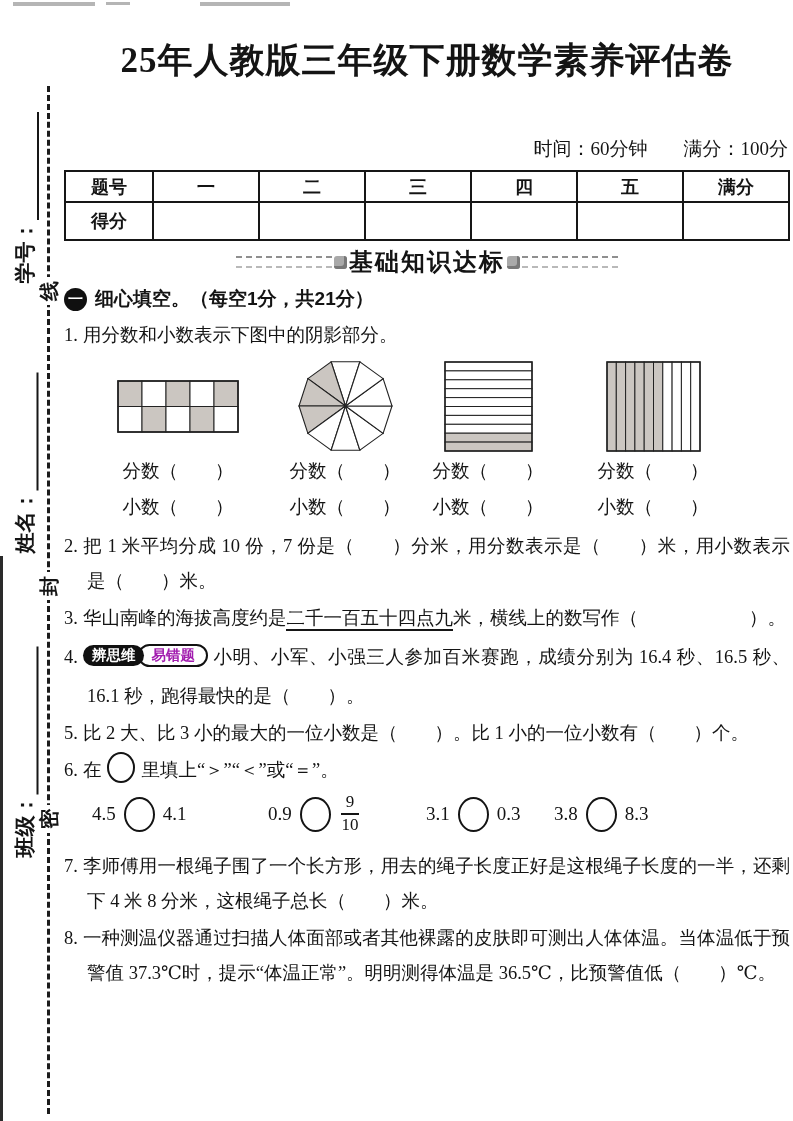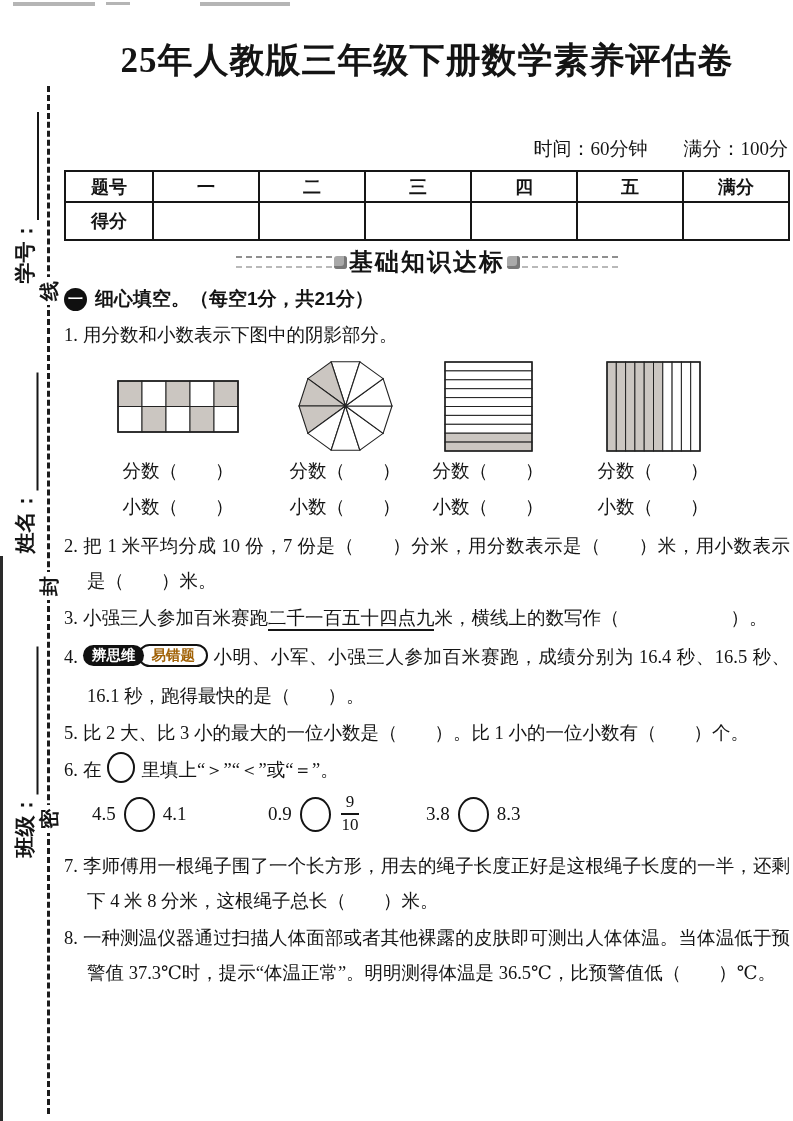--- a/index.html
+++ b/index.html
@@ -69,21 +69,21 @@
   .mt-q5{margin-top:2px;}
   .mt-q7{margin-top:12px;}
   .mt-q8{margin-top:2px;}
   .uline{border-bottom:2px solid #161616;padding-bottom:1px;}
   .badge-solid{
     display:inline-block;background:#111;color:#fff;font-family:"Liberation Sans","DejaVu Sans",sans-serif;
     font-size:14.5px;font-weight:bold;line-height:21px;padding:0 9px;border-radius:12px;
     text-indent:0;vertical-align:3px;position:relative;z-index:1;
   }
   .badge-outline{
-    display:inline-block;border:2px solid #111;background:#fff;color:#a16207;
+    display:inline-block;border:2px solid #111;background:#fff;color:#a21caf;
     font-family:"Liberation Sans","DejaVu Sans",sans-serif;font-size:14.5px;font-weight:bold;
     line-height:19px;padding:0 11px;border-radius:12px;text-indent:0;vertical-align:3px;margin:0 5px 12px -6px;
   }
   
   .figs{margin-top:4px;display:flex;align-items:center;padding-left:26px;height:98px;}
   .fig-cell{display:flex;justify-content:center;align-items:center;}
   .w1{width:176px;} .w2{width:158px;} .w3{width:128px;} .w4{width:202px;}
   .fig-labels{display:flex;padding-left:26px;font-size:18.5px;height:28px;line-height:28px;}
   .fig-labels .fig-label{text-align:center;}
   .ml-1{margin-top:2px;} .ml-2{margin-top:8px;}
@@ -246,21 +246,21 @@
     <div class="fig-label w2">小数（　　）</div>
     <div class="fig-label w3">小数（　　）</div>
     <div class="fig-label w4">小数（　　）</div>
   </div>
 
   <p class="q mt-q2">
     <span class="qnum">2.</span><span>把 1 米平均分成 10 份，7 份是（　　）分米，用分数表示是（　　）米，用小数表示是（　　）米。</span>
   </p>
 
   <p class="q mt-q3">
-    <span class="qnum">3.</span><span>小强三人参加百米赛跑</span><span class="uline">二千一百五十四点九</span><span>米，横线上的数写作（　　　　　　）。</span>
+    <span class="qnum">3.</span><span>华山南峰的海拔高度约是</span><span class="uline">二千一百五十四点九</span><span>米，横线上的数写作（　　　　　　）。</span>
   </p>
 
   <p class="q mt-q4">
     <span class="qnum">4.</span><span class="badge-solid">辨思维</span><span class="badge-outline">易错题</span><span>小明、小军、小强三人参加百米赛跑，成绩分别为 16.4 秒、16.5 秒、16.1 秒，跑得最快的是（　　）。</span>
   </p>
 
   <p class="q mt-q5">
     <span class="qnum">5.</span><span>比 2 大、比 3 小的最大的一位小数是（　　）。比 1 小的一位小数有（　　）个。</span>
   </p>
 
@@ -275,20 +275,25 @@
       <span>4.1</span>
     </div>
     <div class="cmp-item w2">
       <span>0.9</span>
       <span class="cmp-circle"></span>
       <span class="frac">
         <span class="fnum">9</span>
         <span class="fden">10</span>
       </span>
     </div>
+    <div class="cmp-item w3">
+      <span>3.1</span>
+      <span class="cmp-circle"></span>
+      <span>0.3</span>
+    </div>
     <div class="cmp-item w4">
       <span>3.8</span>
       <span class="cmp-circle"></span>
       <span>8.3</span>
     </div>
   </div>
 
   <p class="q mt-q7">
     <span class="qnum">7.</span><span>李师傅用一根绳子围了一个长方形，用去的绳子长度正好是这根绳子长度的一半，还剩下 4 米 8 分米，这根绳子总长（　　）米。</span>
   </p>

